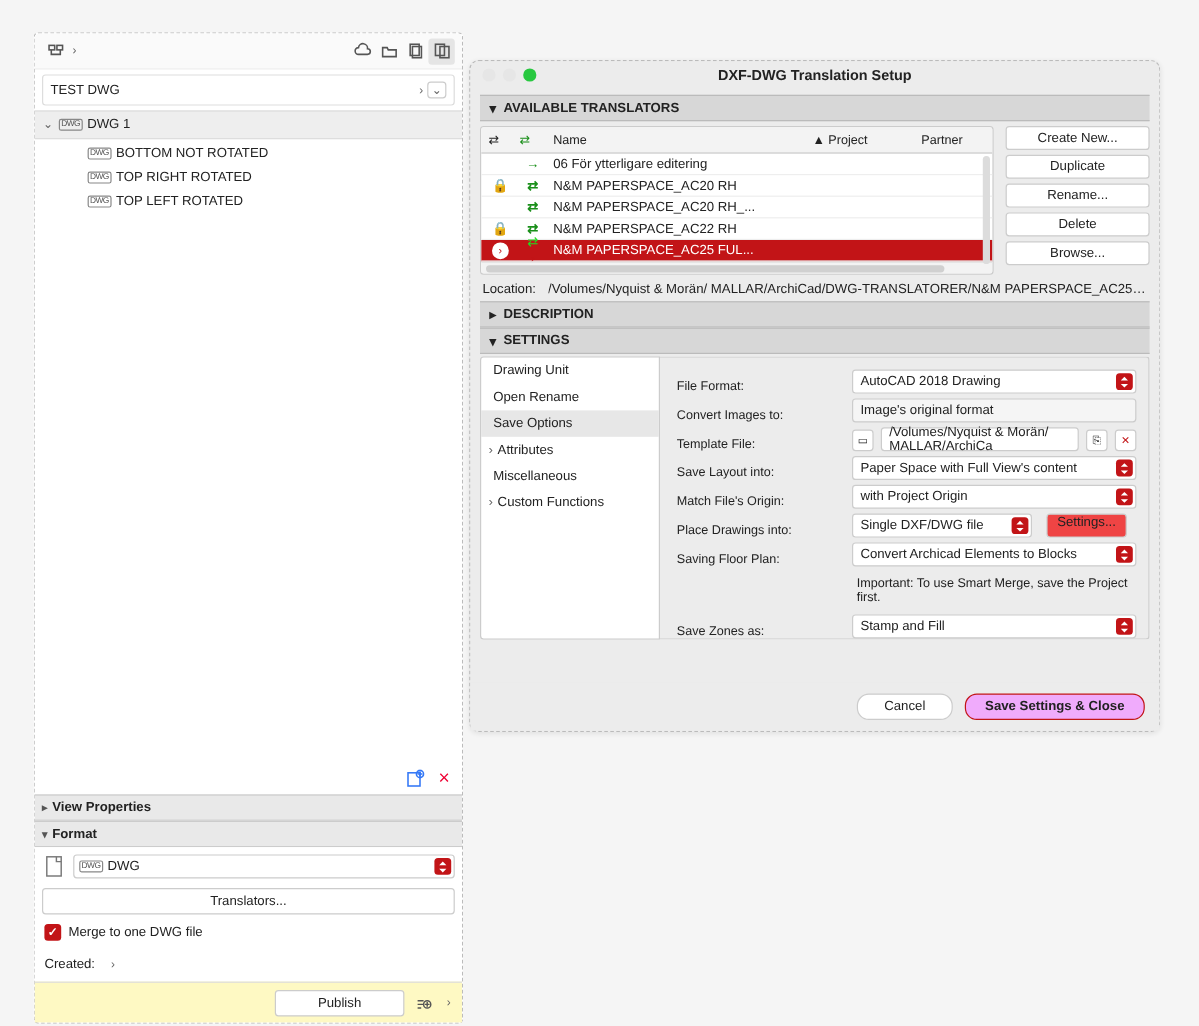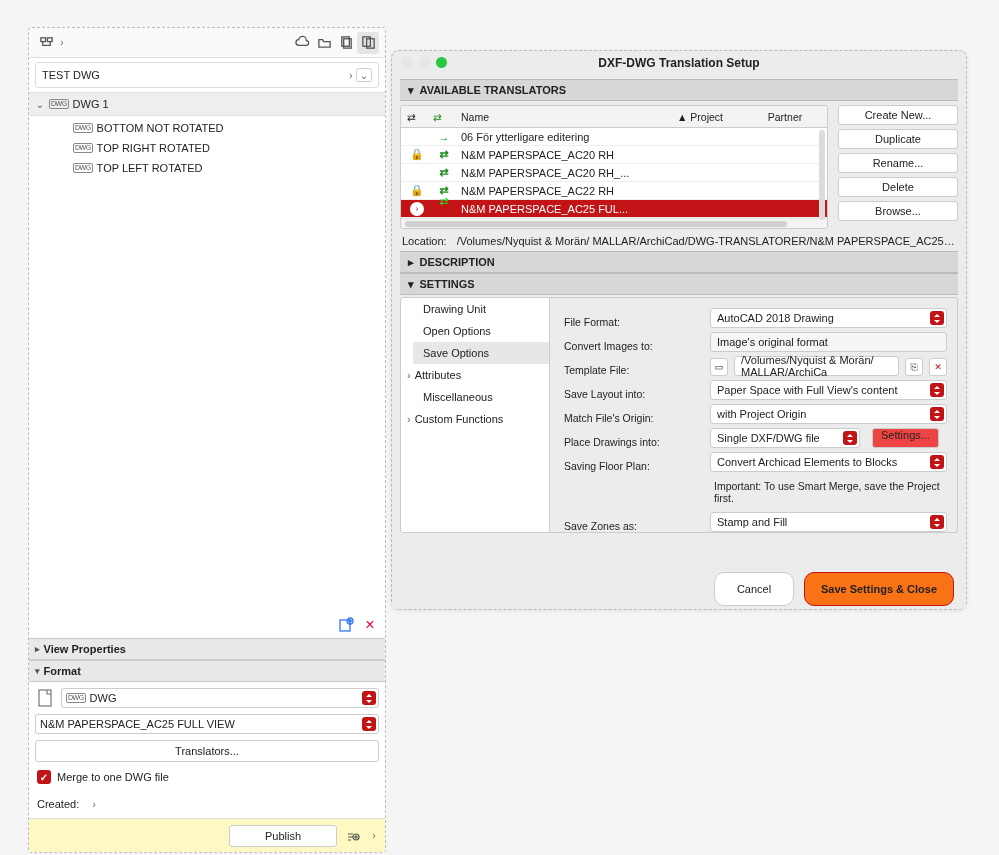--- a/index.html
+++ b/index.html
@@ -75,37 +75,37 @@
 
 .side-btns{ width:120px; display:flex; flex-direction:column; gap:4px;}
 .side-btns .btn{ width:100%; height:20px; font-size:11px;}
 
 .loc-row{ display:flex; align-items:center; gap:10px; padding:6px 10px 4px 10px; font-size:10.5px;text-align:right;}
 .loc-row .path{ flex:1; white-space:nowrap; overflow:hidden; text-overflow:ellipsis;}
 
 .settings-body{ display:flex; padding:2px 8px 0 8px; gap:0;}
 .settings-nav{ width:150px; background:#fff; border:1px solid #ccc; border-radius:3px 0 0 3px; }
 .nav-item{ height:22px; display:flex; align-items:center; padding-left:10px; font-size:11px;}
-.nav-item.sub{ margin-left:12px;}
+.nav-item.sub{ }
 .nav-item.sel{ background:#e7e7e7;}
 .nav-item.parent{ padding-left:6px;}
 .nav-item.parent::before{ content:'›'; margin-right:4px; color:#666;}
 
 .settings-form{ flex:1; background:#ececec; border:1px solid #ccc; border-left:none; border-radius:0 3px 3px 0; padding:6px 10px 0 14px;}
 .frow{ display:flex; align-items:flex-end; height:24px; gap:6px;}
 .frow .flab{ width:140px; font-size:10.5px;}
 .fsel{ flex:1; height:20px; background:#fff; border:1px solid #ccc; border-radius:3px; position:relative; display:flex; align-items:center; padding-left:6px; font-size:10.5px;}
 .fsel .red-caret{ right:2px; top:2px;}
 .micro-ic{ width:18px; height:18px; border:1px solid #ccc; border-radius:3px; background:#fff; display:inline-flex; align-items:center; justify-content:center; font-size:9px;}
 .micro-ic.red{ color:#c21417;}
 .small-btn{ height:20px; padding:0 8px; border:1px solid #ccc; border-radius:3px; background:#ef4444; font-size:10.5px; margin-left:6px;}
 .note{ font-size:10.5px; padding:8px 0 4px 150px;}
 .dlg-footer{ margin-top:auto; height:40px; display:flex; align-items:center; justify-content:flex-end; gap:10px; padding:0 12px; background:#ececec;}
-.dlg-footer .btn{ width:80px; height:34px;border-radius:10px;}
-.dlg-footer .btn.primary{ width:150px; background:#f97316; border-color:#c21417; color:#fff; font-weight:600;}
+.dlg-footer .btn{ width:80px; height:22px;border-radius:10px;}
+.dlg-footer .btn.primary{ width:150px; background:#f0abfc; border-color:#c21417; color:#fff; font-weight:600;}
 </style>
 </head>
 <body>
 
 <div class="left-panel">
 
   <div class="left-toolbar">
     <span class="tb-btn">
         <svg viewBox="0 0 16 16">
           <rect x="2" y="3" width="5" height="4"></rect>
@@ -194,24 +194,20 @@
             <rect x="2" y="1" width="12" height="16"></rect>
             <path d="M10 1v4h4"></path>
           </svg>
         </span>
       <div class="pill-sel" style="flex:1;">
         <span class="dwg-icon" style="margin-right:4px;">DWG</span>
         <span>DWG</span>
         <span class="red-caret"></span>
       </div>
     </div>
-    <div class="pill-sel full">
-      <span>N&amp;M PAPERSPACE_AC25 FULL VIEW</span>
-      <span class="red-caret"></span>
-    </div>
     <div class="btn btn-wide">
       <span>Translators...</span>
     </div>
     <div class="merge-row">
       <span class="checkbox"></span>
       <span>Merge to one DWG file</span>
     </div>
     <div class="created-row">
       <span>Created:</span>
       <span class="chev">›</span>
@@ -327,21 +323,21 @@
     <span class="tri">▾</span>
     <span>SETTINGS</span>
   </div>
 
   <div class="settings-body">
     <div class="settings-nav">
       <div class="nav-item sub">
           <span>Drawing Unit</span>
         </div>
       <div class="nav-item sub">
-          <span>Open Options</span>
+          <span>Open Rename</span>
         </div>
       <div class="nav-item sub sel">
           <span>Save Options</span>
         </div>
       <div class="nav-item parent">
           <span>Attributes</span>
         </div>
       <div class="nav-item sub">
           <span>Miscellaneous</span>
         </div>

